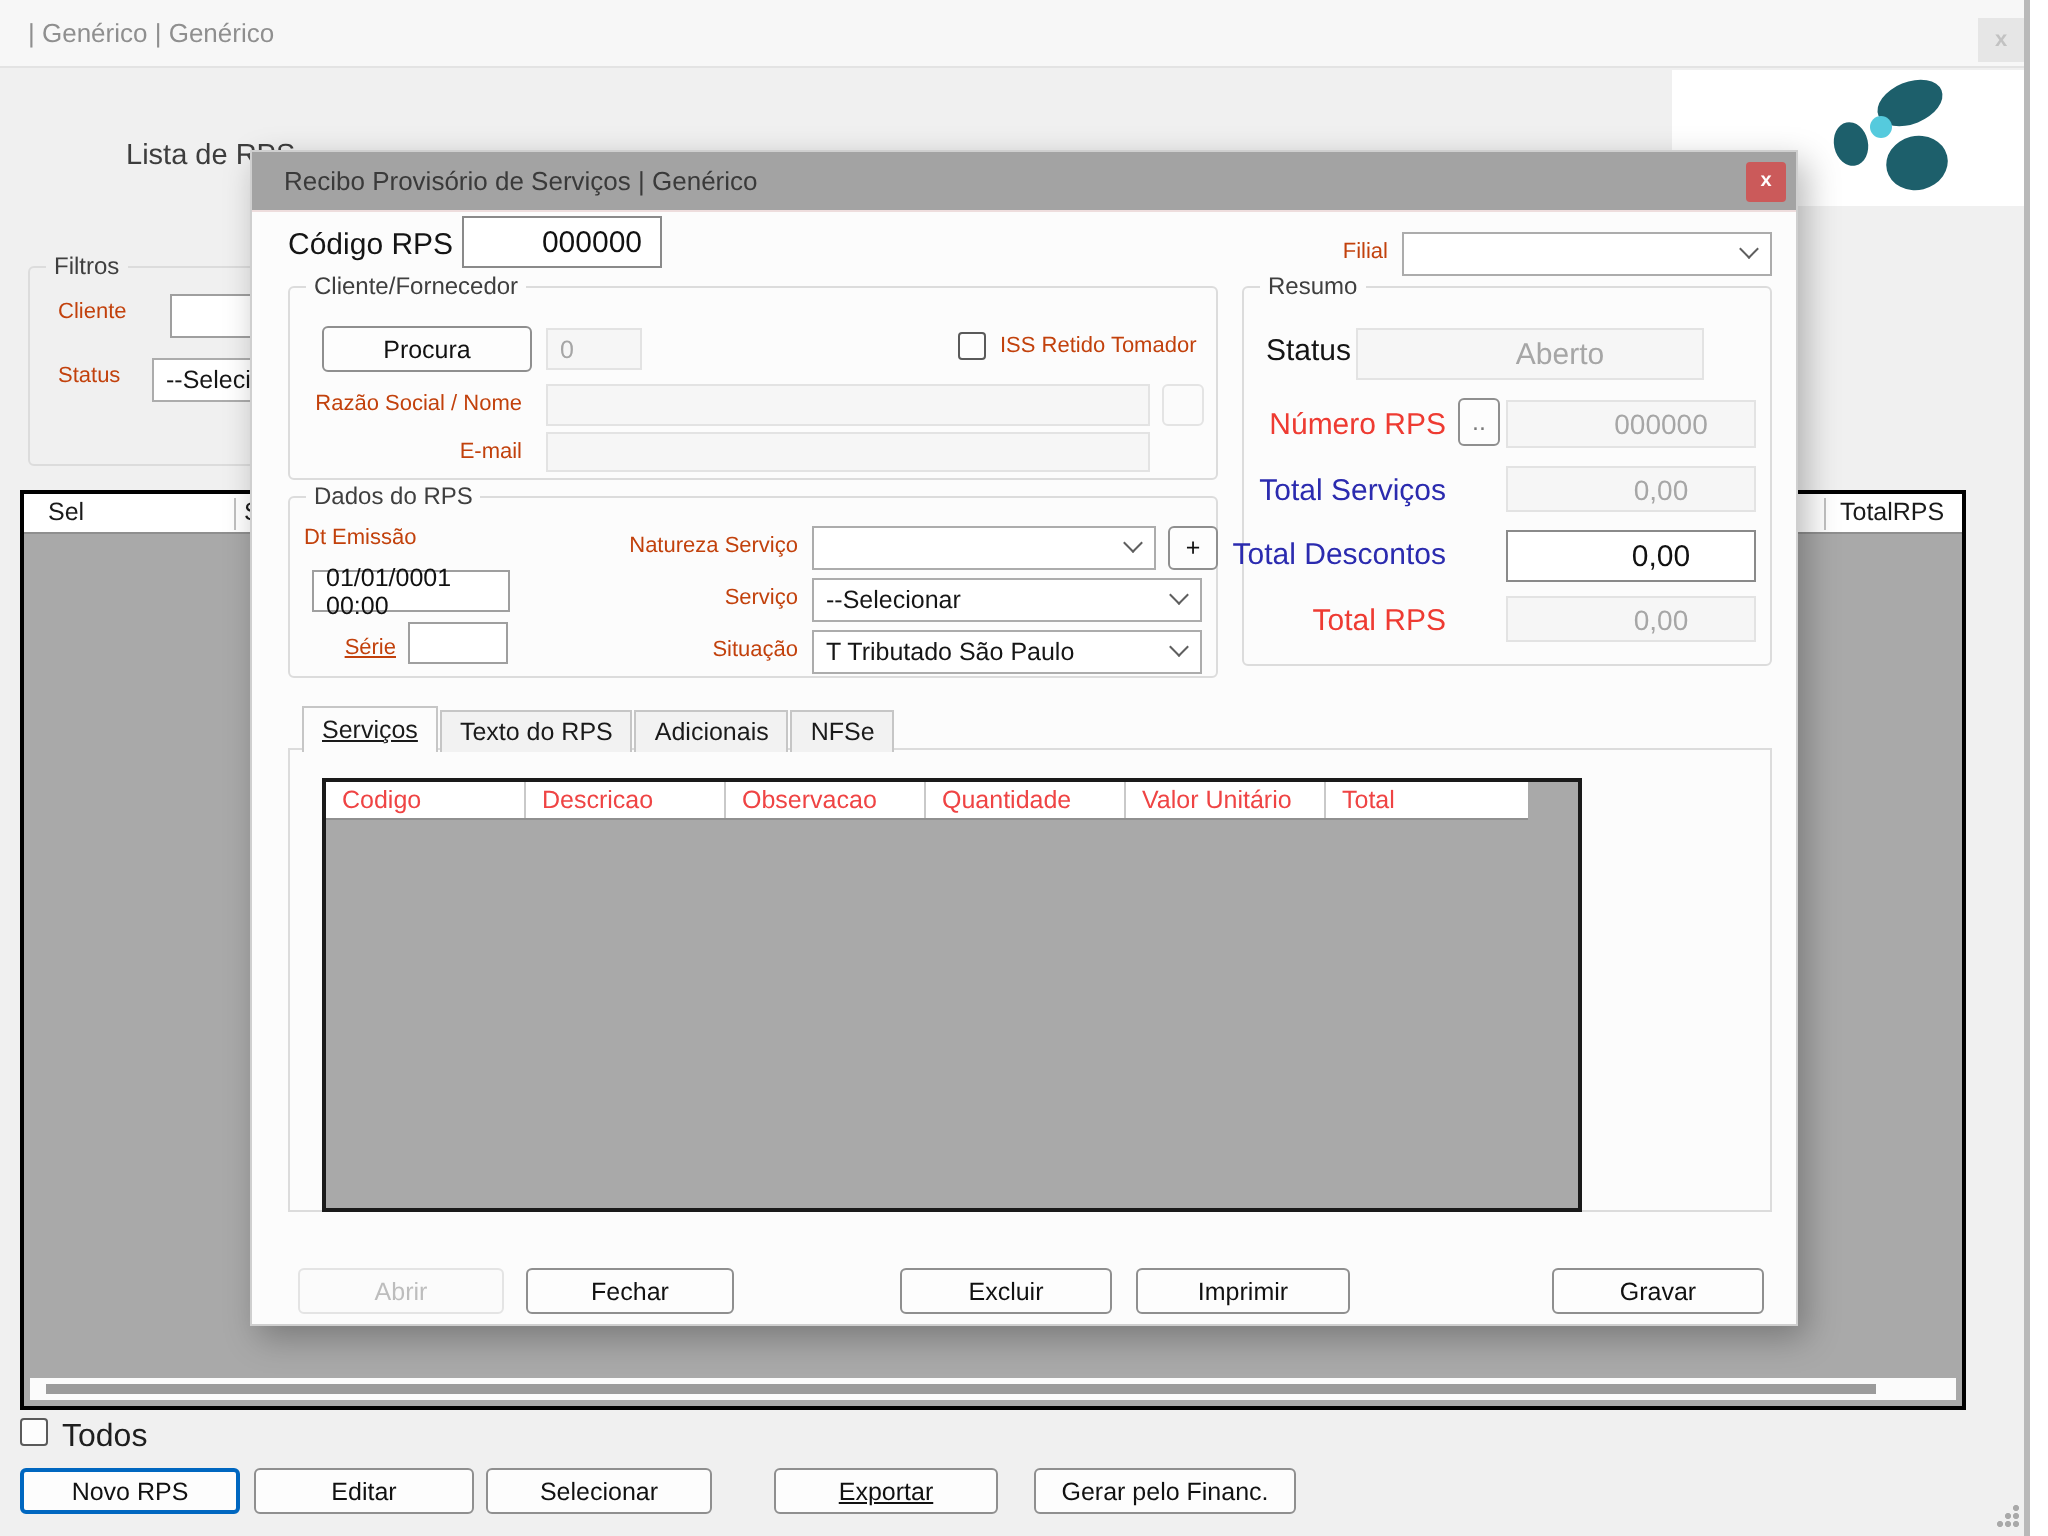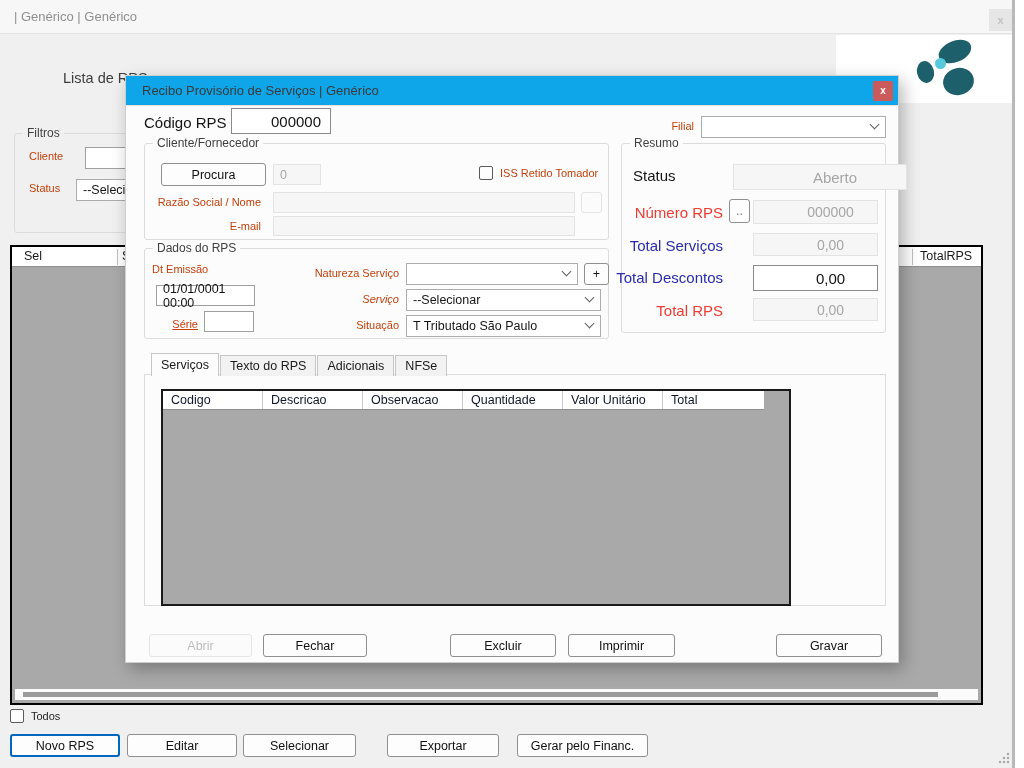--- a/index.html
+++ b/index.html
@@ -40,57 +40,57 @@
   
   #rps-list { position:absolute; left:10px; top:245px; width:973px; height:460px;
               border:2px solid #000; background:#a9a9a9; }
   #rps-list-header { position:absolute; left:0; top:0; width:100%; height:20px; background:#ffffff;
                      border-bottom:1px solid #8f8f8f; }
   .hsep { position:absolute; top:2px; width:1px; height:16px; background:#c0c0c0; }
   .hcell { position:absolute; top:0; line-height:19px; font-size:12.5px; color:#1a1a1a; }
   #rps-hscroll-track { position:absolute; left:3px; right:3px; bottom:3px; height:11px; background:#fbfbfb; }
   #rps-hscroll-thumb { position:absolute; left:8px; top:3px; width:915px; height:5px; background:#9b9b9b; }
 
-  #todos-label { position:absolute; left:31px; top:710px; font-size:11px; color:#1f1f1f; }
+  #todos-label { position:absolute; left:31px; top:710px; font-size:16px; color:#1f1f1f; }
 
   #resize-grip { position:absolute; left:998px; top:752px; width:12px; height:12px;
                  background:
                    radial-gradient(circle at 10px 2px, #a9a9a9 1.4px, transparent 1.6px),
                    radial-gradient(circle at 10px 6px, #a9a9a9 1.4px, transparent 1.6px),
                    radial-gradient(circle at 6px 6px, #a9a9a9 1.4px, transparent 1.6px),
                    radial-gradient(circle at 10px 10px, #a9a9a9 1.4px, transparent 1.6px),
                    radial-gradient(circle at 6px 10px, #a9a9a9 1.4px, transparent 1.6px),
                    radial-gradient(circle at 2px 10px, #a9a9a9 1.4px, transparent 1.6px); }
 
   
   #dialog { position:absolute; left:125px; top:75px; width:774px; height:588px; background:#fcfcfc;
             border:1px solid #cfcfcf; box-shadow:4px 6px 16px rgba(0,0,0,0.28); z-index:10; }
-  #dialog-titlebar { position:absolute; left:0; top:0; width:100%; height:30px; background:#0ea5e9;
+  #dialog-titlebar { position:absolute; left:0; top:0; width:100%; height:30px; background:#a3a3a3;
                      border-bottom:1px solid #eedddd; }
   #dialog-title { position:absolute; left:16px; top:0; line-height:30px; font-size:13px; color:#3a3a3a; }
   #dialog-close { position:absolute; right:5px; top:5px; width:20px; height:20px; background:#cb5a5a;
                   color:#fff; font-size:10px; font-weight:bold; text-align:center; line-height:20px; border-radius:2px; }
 
   .lbl-big { position:absolute; font-size:15px; color:#141414; white-space:nowrap; }
   .lbl-right { text-align:right; }
   .blue { color:#2b2baf; }
   .red { color:#ee3b32; }
 
   
   .tab { display:inline-block; height:21px; line-height:20px; padding:0 9px; font-size:12.5px; color:#1a1a1a;
          background:#f2f2f2; border:1px solid #c6c6c6; border-bottom:none; margin-right:1px; vertical-align:bottom; }
-  .tab.active { background:#fcfcfc; height:23px; line-height:22px; position:relative; z-index:3; }
+  .tab.active { background:#fcfcfc; height:23px; line-height:22px; position:relative; z-index:3;text-decoration:underline; }
   #tab-page { position:absolute; left:18px; top:298px; width:742px; height:232px; border:1px solid #dcdcdc; background:#fcfcfc; }
 
   
   #items-grid { position:absolute; left:35px; top:313px; width:630px; height:217px;
                 border:2px solid #1a1a1a; background:#a9a9a9; }
   #items-grid-header { position:absolute; left:0; top:0; width:601px; height:19px; background:#ffffff;
                        border-bottom:1px solid #909090; display:flex; }
-  .gcell { width:100px; flex:0 0 100px; line-height:18px; font-size:12.5px; color:#0f172a;
+  .gcell { width:100px; flex:0 0 100px; line-height:18px; font-size:12.5px; color:#ef4444;
            padding-left:8px; border-right:1px solid #c9c9c9; overflow:hidden; white-space:nowrap; }
 </style>
 </head>
 <body>
 
 <div id="main-window">
 
   <div id="main-titlebar">
     <span id="main-title">| Genérico | Genérico</span>
   </div>
@@ -128,21 +128,21 @@
       <div id="rps-hscroll-thumb"></div>
     </div>
   </div>
 
   <div class="cb" style="left:10px;top:709px;"></div>
   <span id="todos-label">Todos</span>
 
   <div class="btn" style="left:10px;top:734px;width:110px;height:23px;border:2px solid #0067c0;">Novo RPS</div>
   <div class="btn" style="left:127px;top:734px;width:110px;height:23px;">Editar</div>
   <div class="btn" style="left:243px;top:734px;width:113px;height:23px;text-align:center;">Selecionar</div>
-  <div class="btn" style="left:387px;top:734px;width:112px;height:23px;">Exportar</div>
+  <div class="btn" style="left:387px;top:734px;width:112px;height:23px;text-decoration:underline;">Exportar</div>
   <div class="btn" style="left:517px;top:734px;width:131px;height:23px;">Gerar pelo Financ.</div>
 
   <div id="resize-grip"></div>
 </div>
 
 <div id="dialog">
   <div id="dialog-titlebar">
     <span id="dialog-title">Recibo Provisório de Serviços | Genérico</span>
   </div>
   <div id="dialog-close">x</div>
@@ -175,37 +175,37 @@
   <div class="tb" style="left:30px;top:209px;width:99px;height:21px;">01/01/0001 00:00</div>
   <span class="lbl lbl-right" style="left:18px;top:242px;width:54px;text-decoration:underline;">Série</span>
   <div class="tb" style="left:78px;top:235px;width:50px;height:21px;"></div>
 
   <span class="lbl lbl-right" style="left:130px;top:191px;width:143px;">Natureza Serviço</span>
   <div class="dd" style="left:280px;top:187px;width:172px;height:22px;">
     <span class="chev"></span>
   </div>
   <div class="btn" style="left:458px;top:187px;width:25px;height:22px;">+</div>
 
-  <span class="lbl lbl-right" style="left:130px;top:217px;width:143px;font-style:italic;">Serviço</span>
+  <span class="lbl lbl-right" style="left:130px;top:217px;width:143px;">Serviço</span>
   <div class="dd" style="left:280px;top:213px;width:195px;height:22px;">
     <span>--Selecionar</span>
     <span class="chev"></span>
   </div>
 
   <span class="lbl lbl-right" style="left:130px;top:243px;width:143px;">Situação</span>
   <div class="dd" style="left:280px;top:239px;width:195px;height:22px;">
     <span>T Tributado São Paulo</span>
     <span class="chev"></span>
   </div>
 
   <div class="groupbox" style="left:495px;top:67px;width:265px;height:190px;">
     <span class="legend on-dialog">Resumo</span>
   </div>
   <span class="lbl-big" style="left:507px;top:91px;">Status</span>
-  <div class="tb dis center" style="left:607px;top:88px;width:174px;height:26px;font-size:15px;">Aberto</div>
+  <div class="tb dis center" style="left:552px;top:88px;width:174px;height:26px;font-size:15px;">Aberto</div>
 
   <span class="lbl-big lbl-right red" style="left:480px;top:128px;width:117px;">Número RPS</span>
   <div class="btn" style="left:603px;top:123px;width:21px;height:24px;color:#7a7a7a;">..</div>
   <div class="tb dis center" style="left:627px;top:124px;width:125px;height:24px;font-size:14px;">000000</div>
 
   <span class="lbl-big lbl-right blue" style="left:480px;top:161px;width:117px;">Total Serviços</span>
   <div class="tb dis center" style="left:627px;top:157px;width:125px;height:23px;font-size:14px;">0,00</div>
 
   <span class="lbl-big lbl-right blue" style="left:480px;top:193px;width:117px;">Total Descontos</span>
   <div class="tb center" style="left:627px;top:189px;width:125px;height:26px;font-size:15px;border-color:#8a8a8a;">0,00</div>

